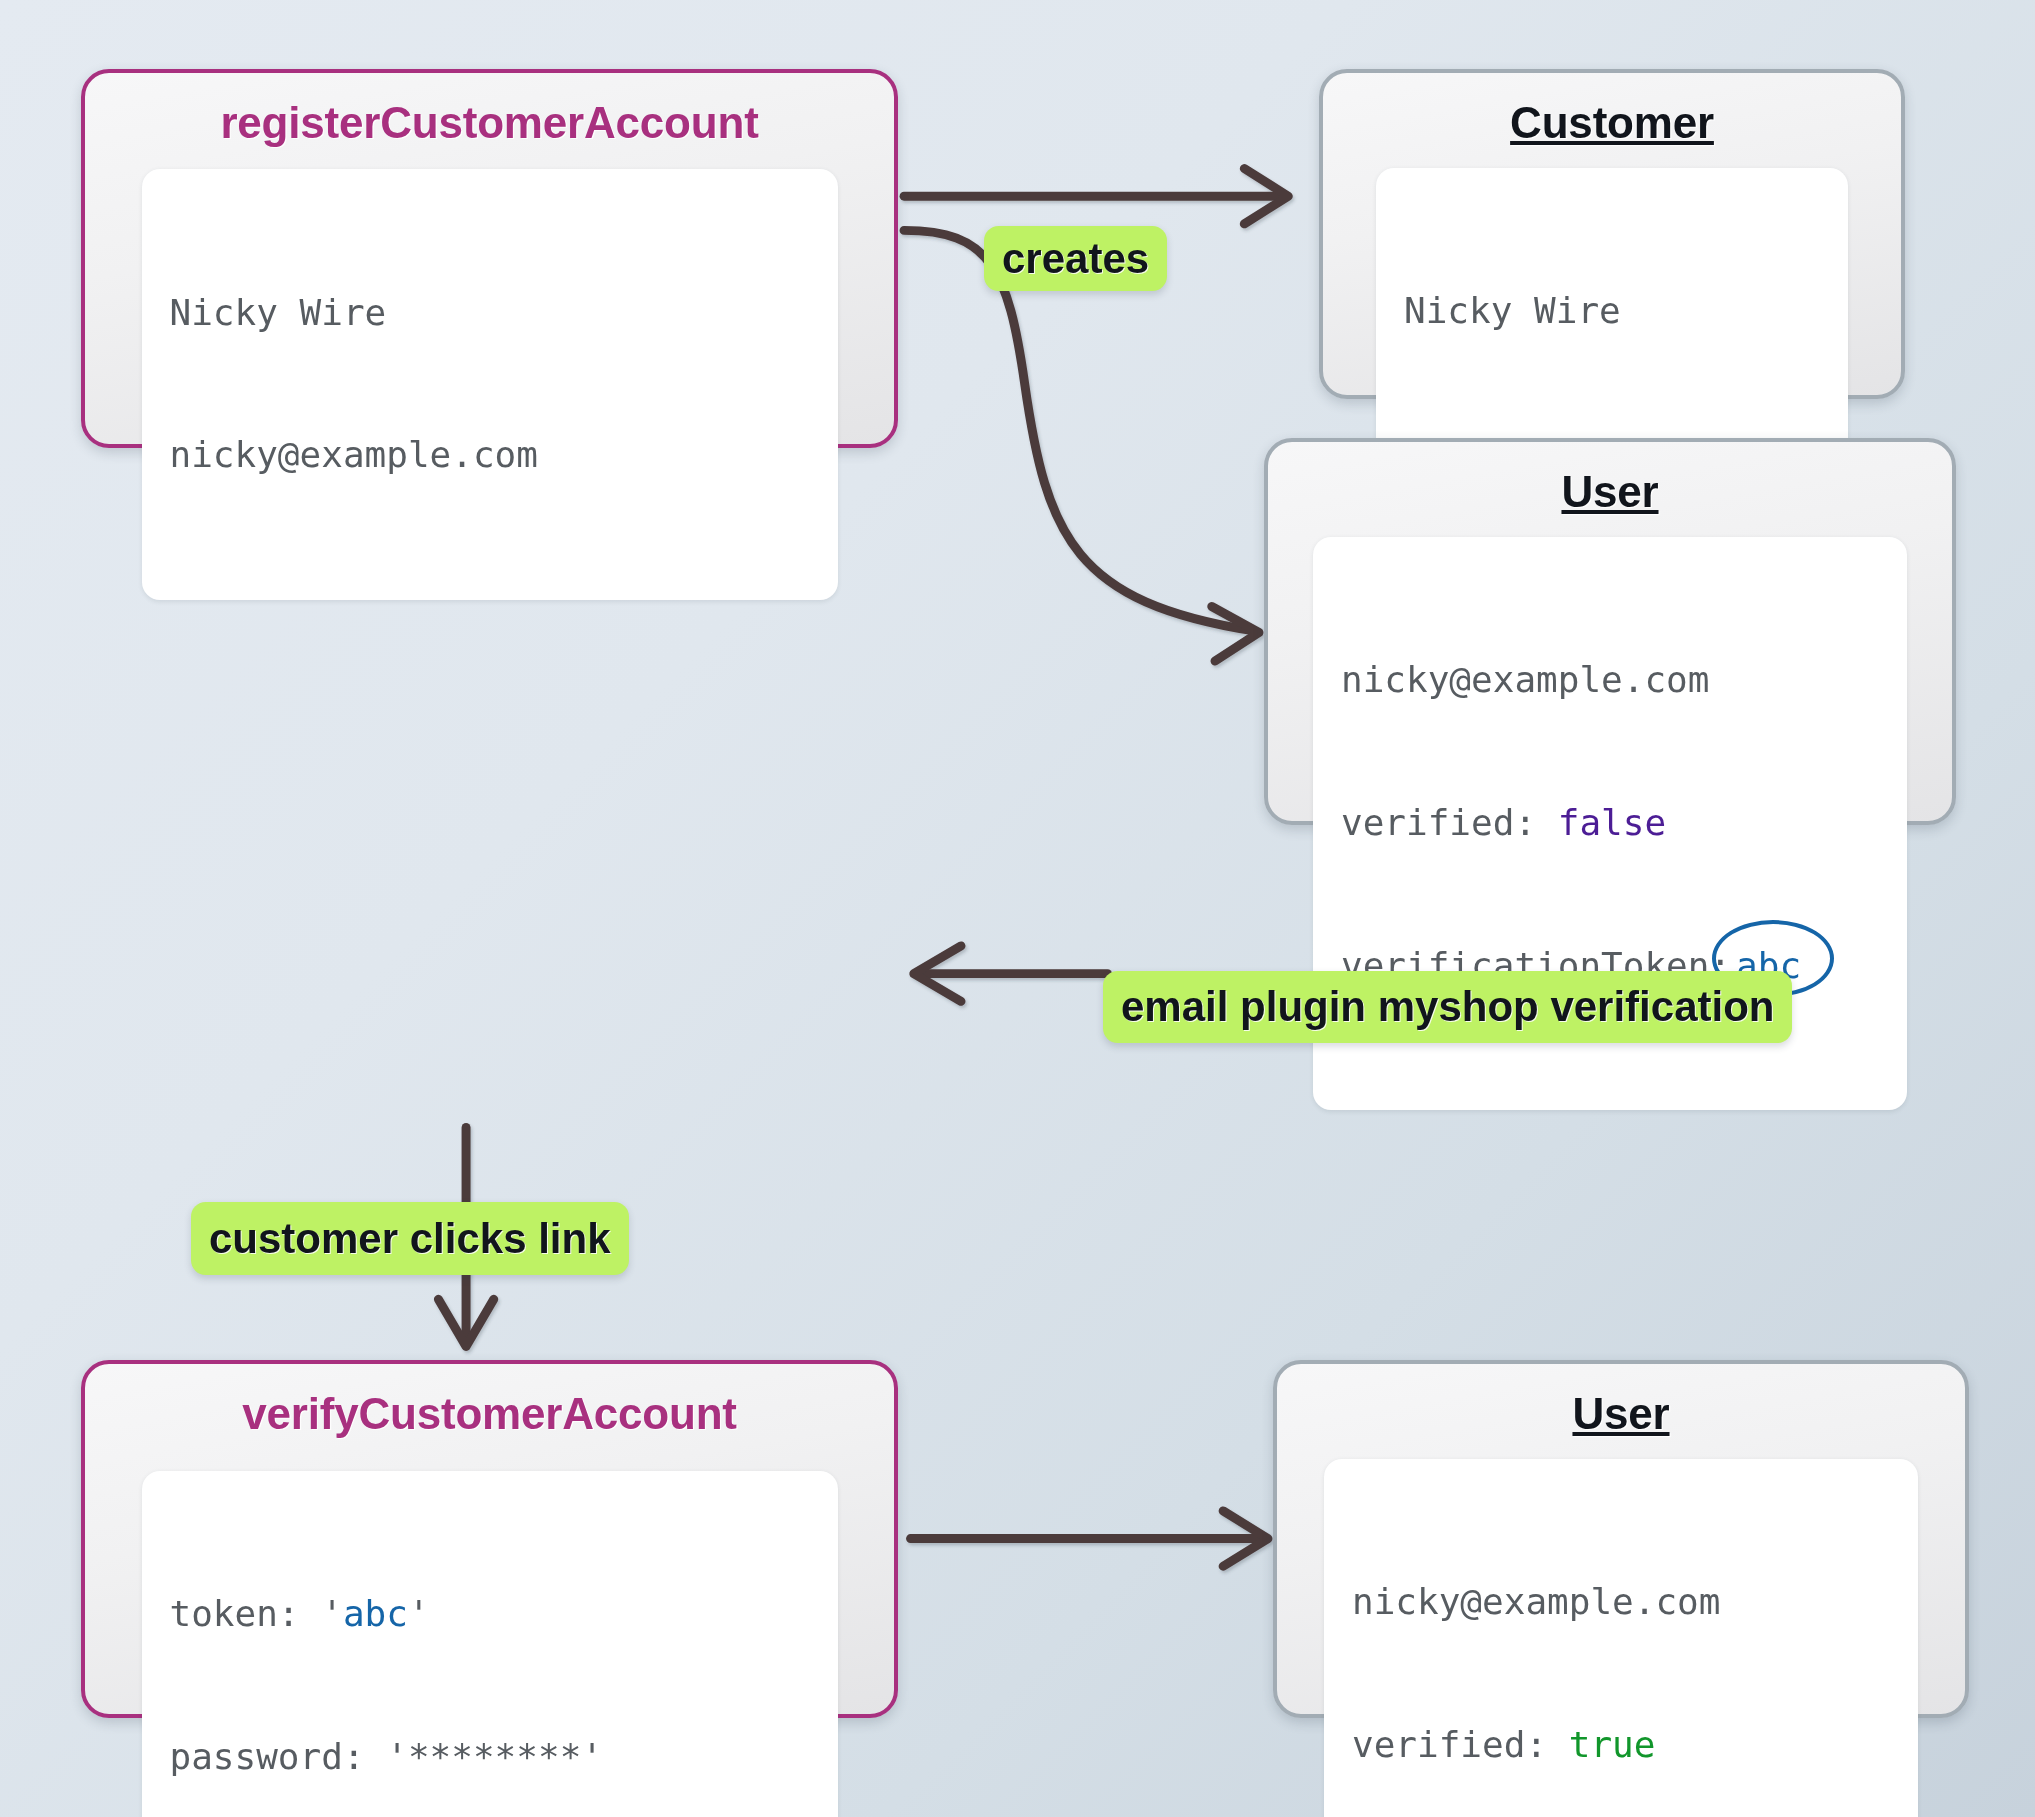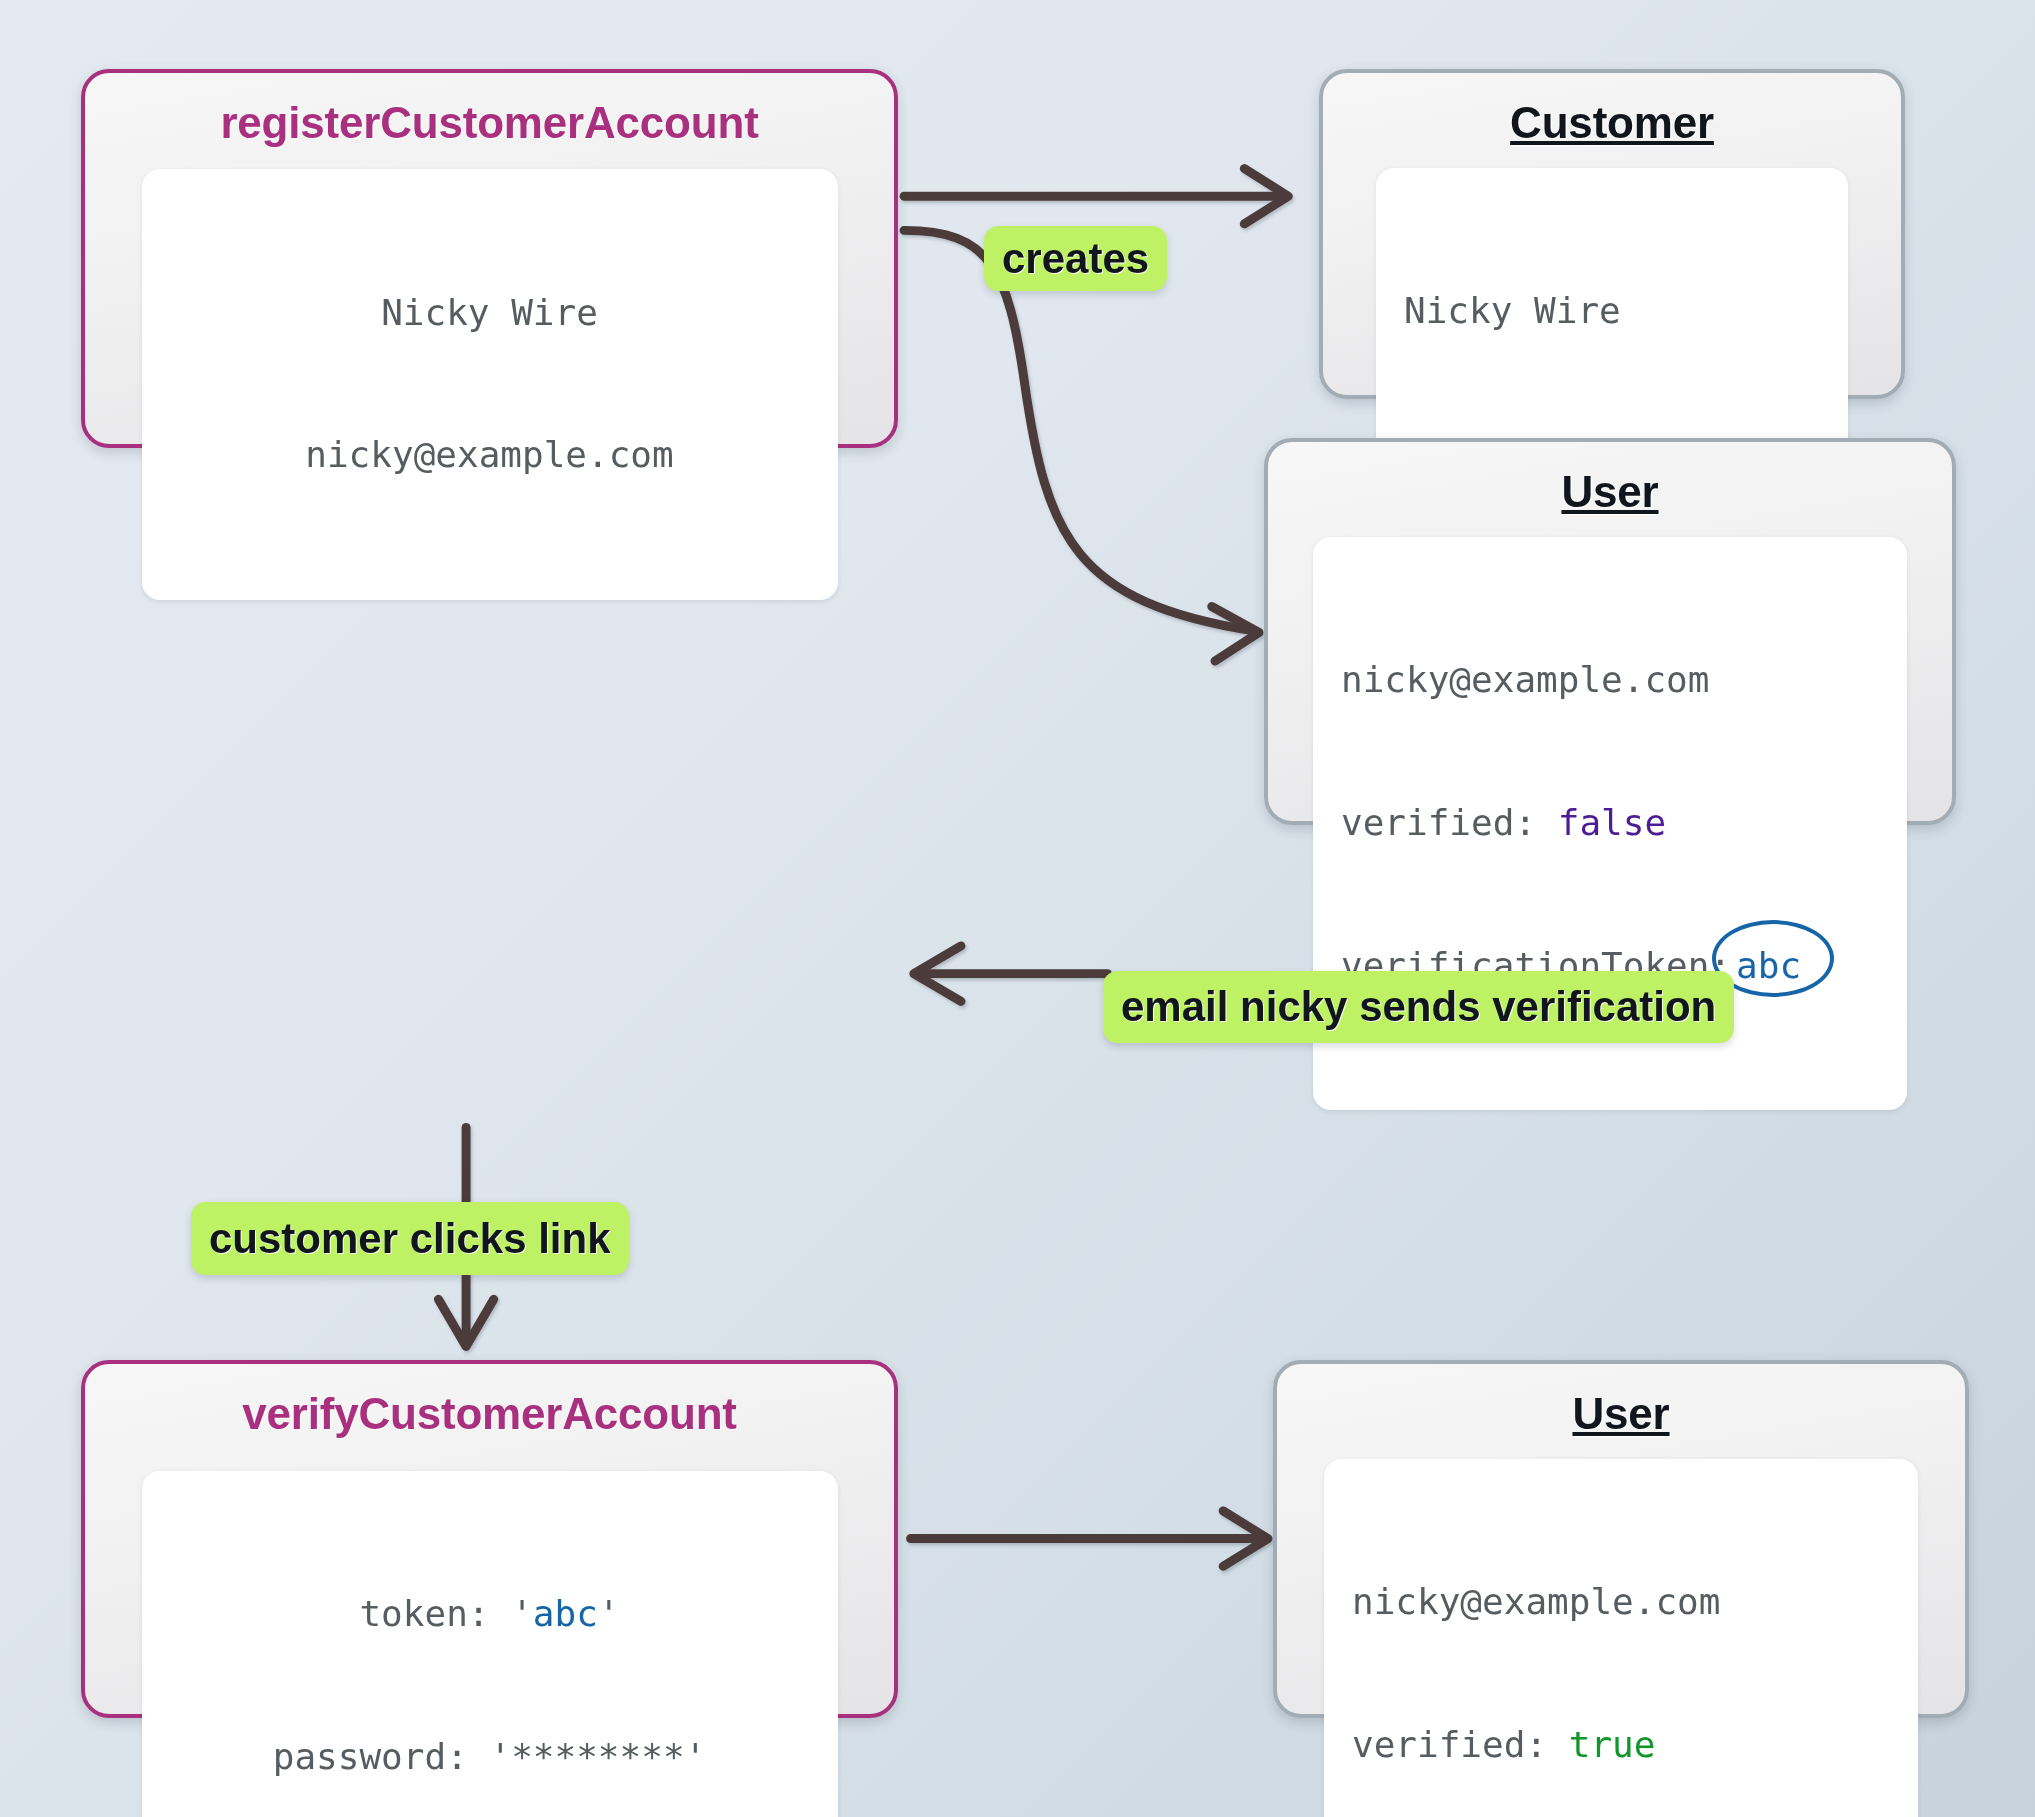--- a/index.html
+++ b/index.html
@@ -33,21 +33,21 @@
     position: absolute;
     box-sizing: border-box;
     border-radius: 28px;
     background: linear-gradient(170deg, #f7f7f8 0%, #f1f1f2 40%, #e4e4e6 100%);
     box-shadow: 0 4.9px 11.4px rgba(40,55,70,0.18);
     display: flex;
     flex-direction: column;
     align-items: center;
   }
   .node.gray  { border: 4.1px solid #a2acb4; }
-  .node.pink  { border: 4.1px solid #a8307f; text-align: center; }
+  .node.pink  { border: 4.1px solid #a8307f; }
 
   .node-title {
     font-size: 44px;
     font-weight: bold;
     letter-spacing: -0.2px;
     text-shadow: 1.2px 1.2px 0 rgba(255,255,255,0.9);
     margin-top: 28px;
     line-height: 1;
   }
   .node-title.gray { color: #11151c; text-decoration: underline; }
@@ -201,18 +201,18 @@
   <div class="node gray" id="user-verified-node" style="left:1273px; top:1360px; width:696px; height:358px;">
     <div class="node-title gray">User</div>
     <div class="node-body" style="margin-top:23px; width:594px;">
       <div>nicky@example.com</div>
       <div><span>verified: </span><span class="val-true">true</span></div>
     </div>
   </div>
 
   <div class="edge-label" id="label-creates" style="left:984px; top:190px; height:65px;">creates</div>
 
-  <div class="edge-label" id="label-email-plugin" style="left:1103px; top:935px; height:72px;">email nicky sends verification</div>
+  <div class="edge-label" id="label-email-plugin" style="left:1103px; top:935px; height:72px;">email plugin myshop verification</div>
 
   <div class="edge-label" id="label-clicks-link" style="left:191px; top:1166px; height:73px;">customer clicks link</div>
 
 </div>
 
 
 </body></html>

